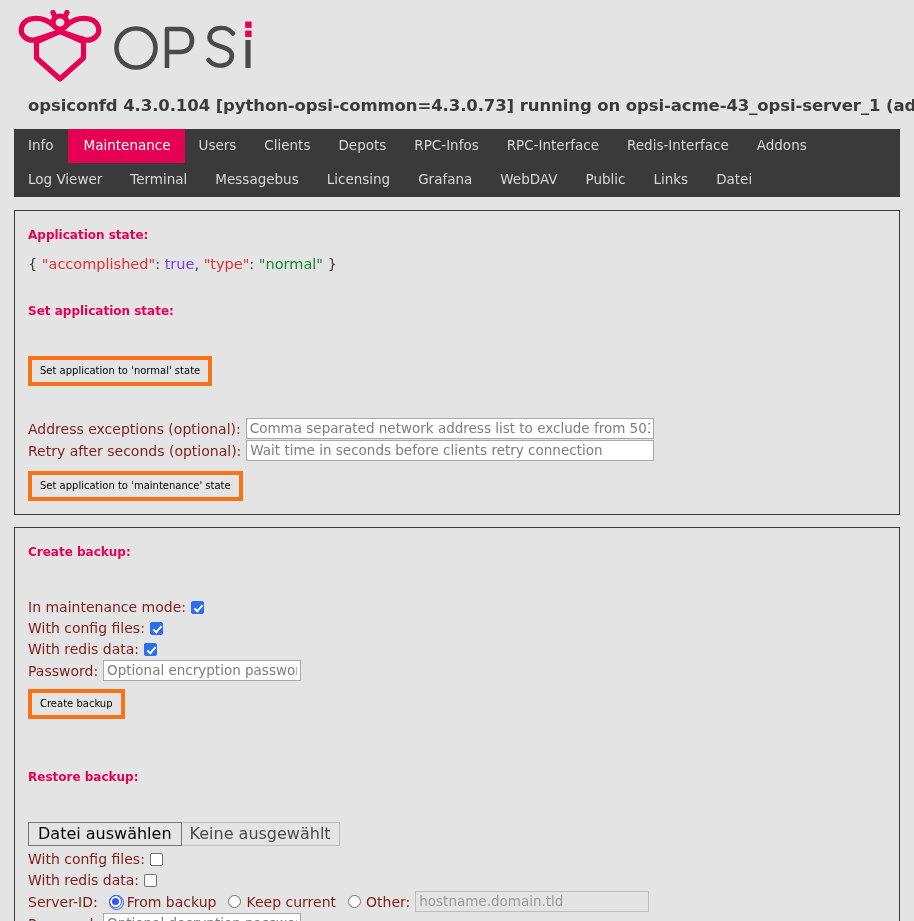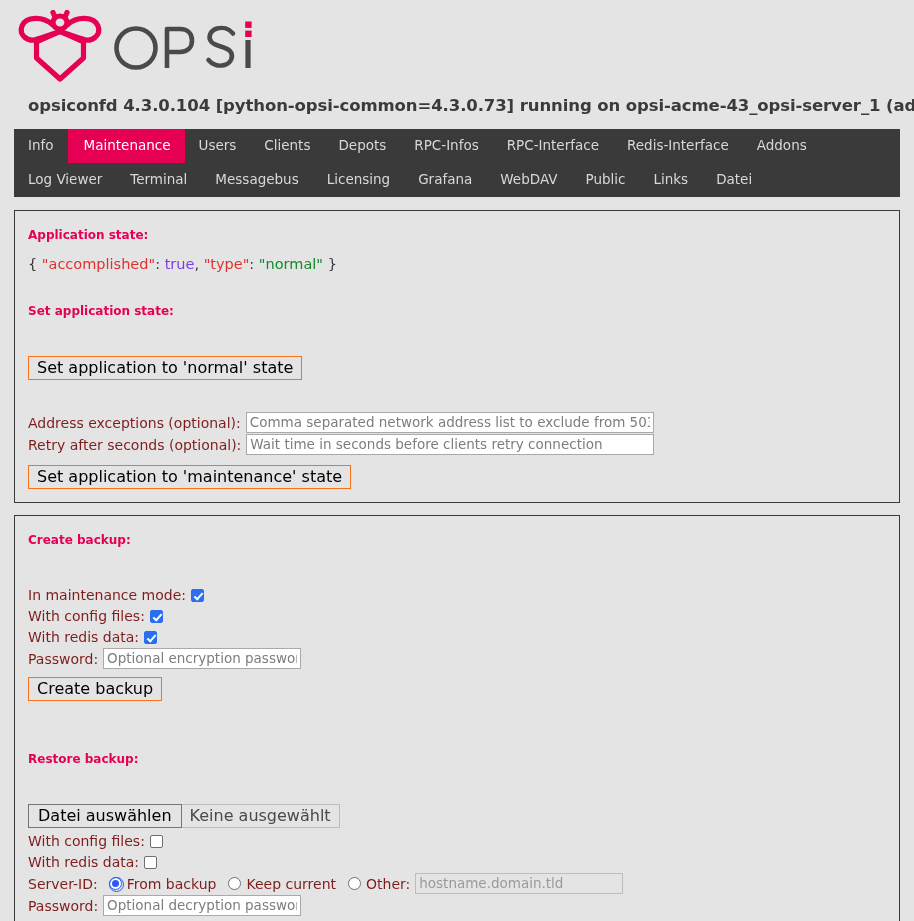--- a/index.html
+++ b/index.html
@@ -106,24 +106,24 @@
   .j-bool  { color: #7a3ee8; }
   .j-str   { color: #128a2a; }
   .j-comma { color: #3c3c3c; }
   .spacer-20 { height: 20px; }
   .spacer-26 { height: 26px; }
   .spacer-32 { height: 32px; }
 
   
   button.btn {
     font-family: "DejaVu Sans", "Liberation Sans", sans-serif;
-    font-size: 16px;
+    font-size: 10px;
     color: #000000;
     background: #e4e4e4;
-    border: 1px solid #f97316;
+    border: 4px solid #f97316;
     padding: 2px 8px 3px 8px;
     line-height: 17px;
     cursor: pointer;
     border-radius: 0;
   }
 
   input.txt {
     font-family: "DejaVu Sans", "Liberation Sans", sans-serif;
     font-size: 13.5px;
     color: #000000;
@@ -411,21 +411,21 @@
     <span class="lbl" style="margin:0 0 0 5px">From backup</span>
 
     <span style="width:12px"></span>
     <span class="rb"></span>
     <span class="lbl" style="margin:0 0 0 5px">Keep current</span>
 
     <span style="width:12px"></span>
     <span class="rb"></span>
     <span class="lbl" style="margin:0 5px 0 5px">Other:</span>
 
-    <input class="txt" type="text" style="width: 208px;" disabled="" placeholder="hostname.domain.tld">
+    <input class="txt" type="text" style="width: 234px;" disabled="" placeholder="hostname.domain.tld">
   </div>
 
   <div class="field-row">
     <span class="lbl">Password:</span>
     <input class="txt" type="text" style="width: 198px;" placeholder="Optional decryption password">
   </div>
 
   <div style="height:7px"></div>
 
 </div>

